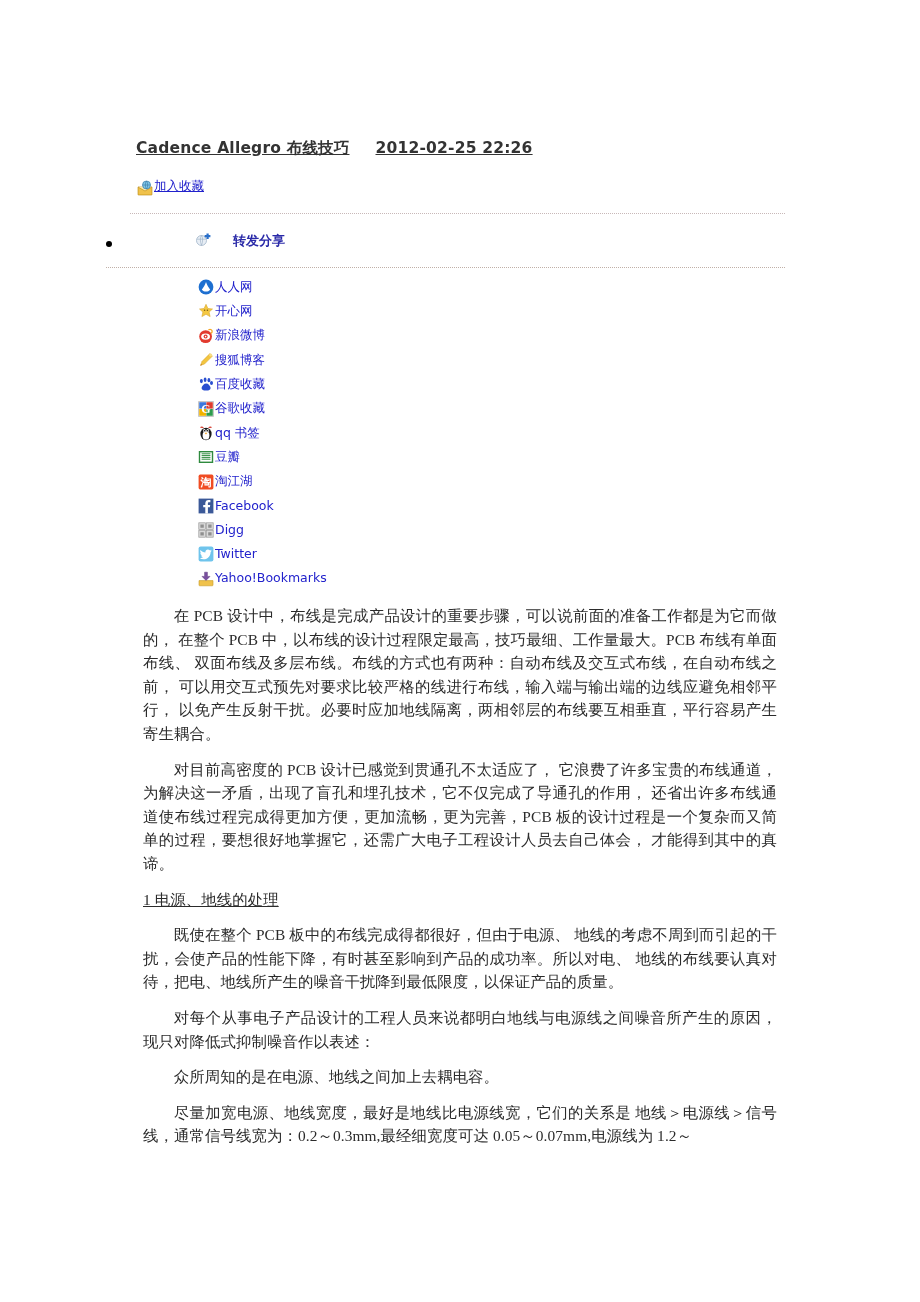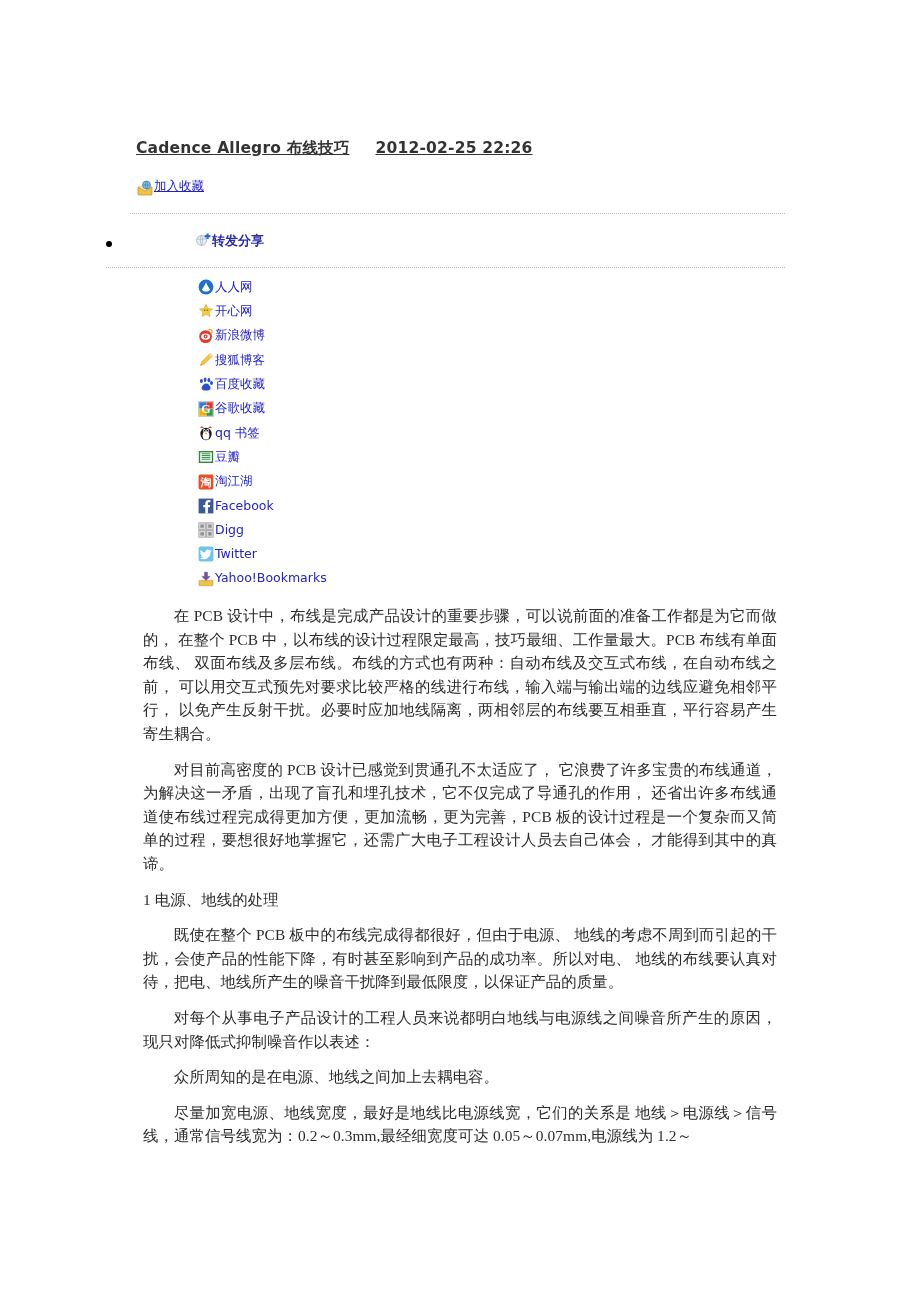--- a/index.html
+++ b/index.html
@@ -102,20 +102,21 @@
     display: flex;
     align-items: center;
   }
   .share-link {
     font-family: "DejaVu Sans", "Liberation Sans", sans-serif;
     font-size: 13px;
     font-weight: bold;
     color: #2a2aa8;
     line-height: 1;
     cursor: pointer;
+    margin-left: 21px;
   }
 
   
   .social-list {
     position: absolute;
     left: 198px;
     top: 275px;
     width: 300px;
     list-style: none;
     margin: 0;
@@ -151,21 +152,21 @@
     margin: 12px;
     font-family: "Liberation Serif", "DejaVu Serif", serif;
     font-size: 15.4px;
     line-height: 23.6px;
     color: #2b2b2b;
     text-align: justify;
     text-justify: inter-ideograph;
     letter-spacing: 0.1px;
   }
   .article p.indent { text-indent: 2em; }
-  .article p.noindent { text-indent: 0; }
+  .article p.noindent { text-indent: 0; text-decoration: underline; }
 </style>
 </head>
 <body>
 
 <div class="page">
 
   <div class="post-header">
     <span class="post-title">Cadence Allegro 布线技巧</span><span class="post-date">2012-02-25 22:26</span>
   </div>
 

